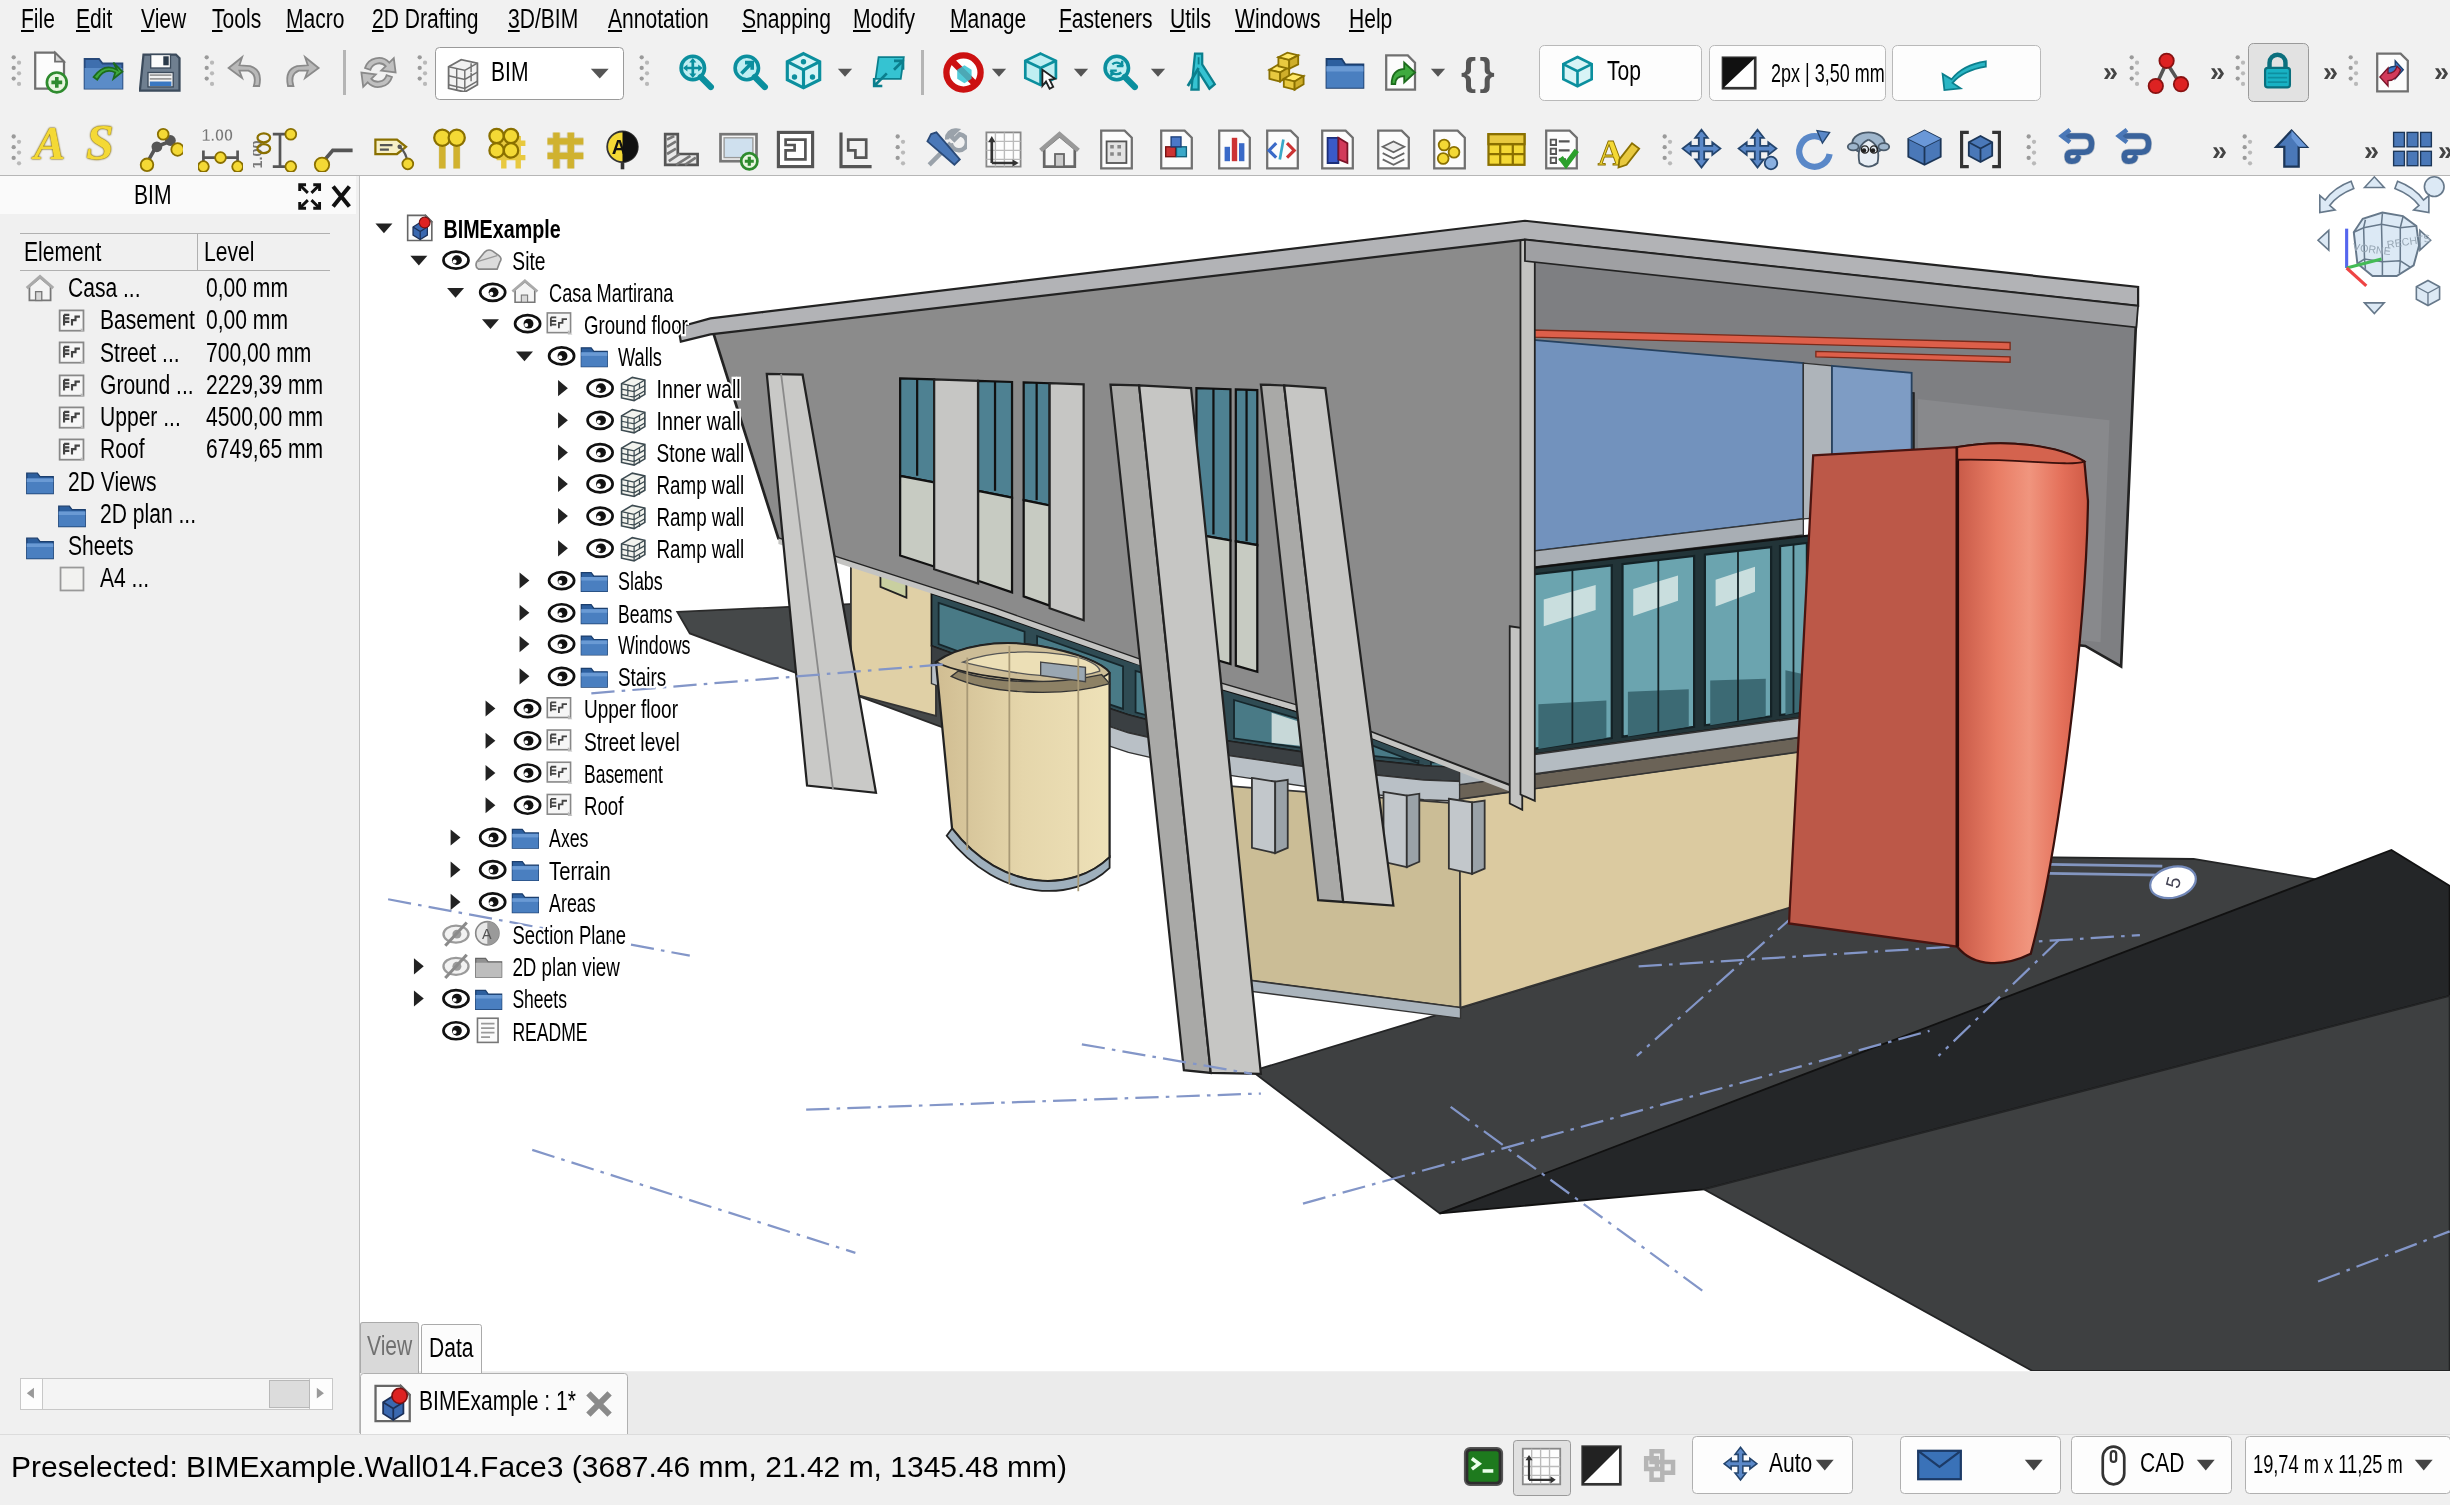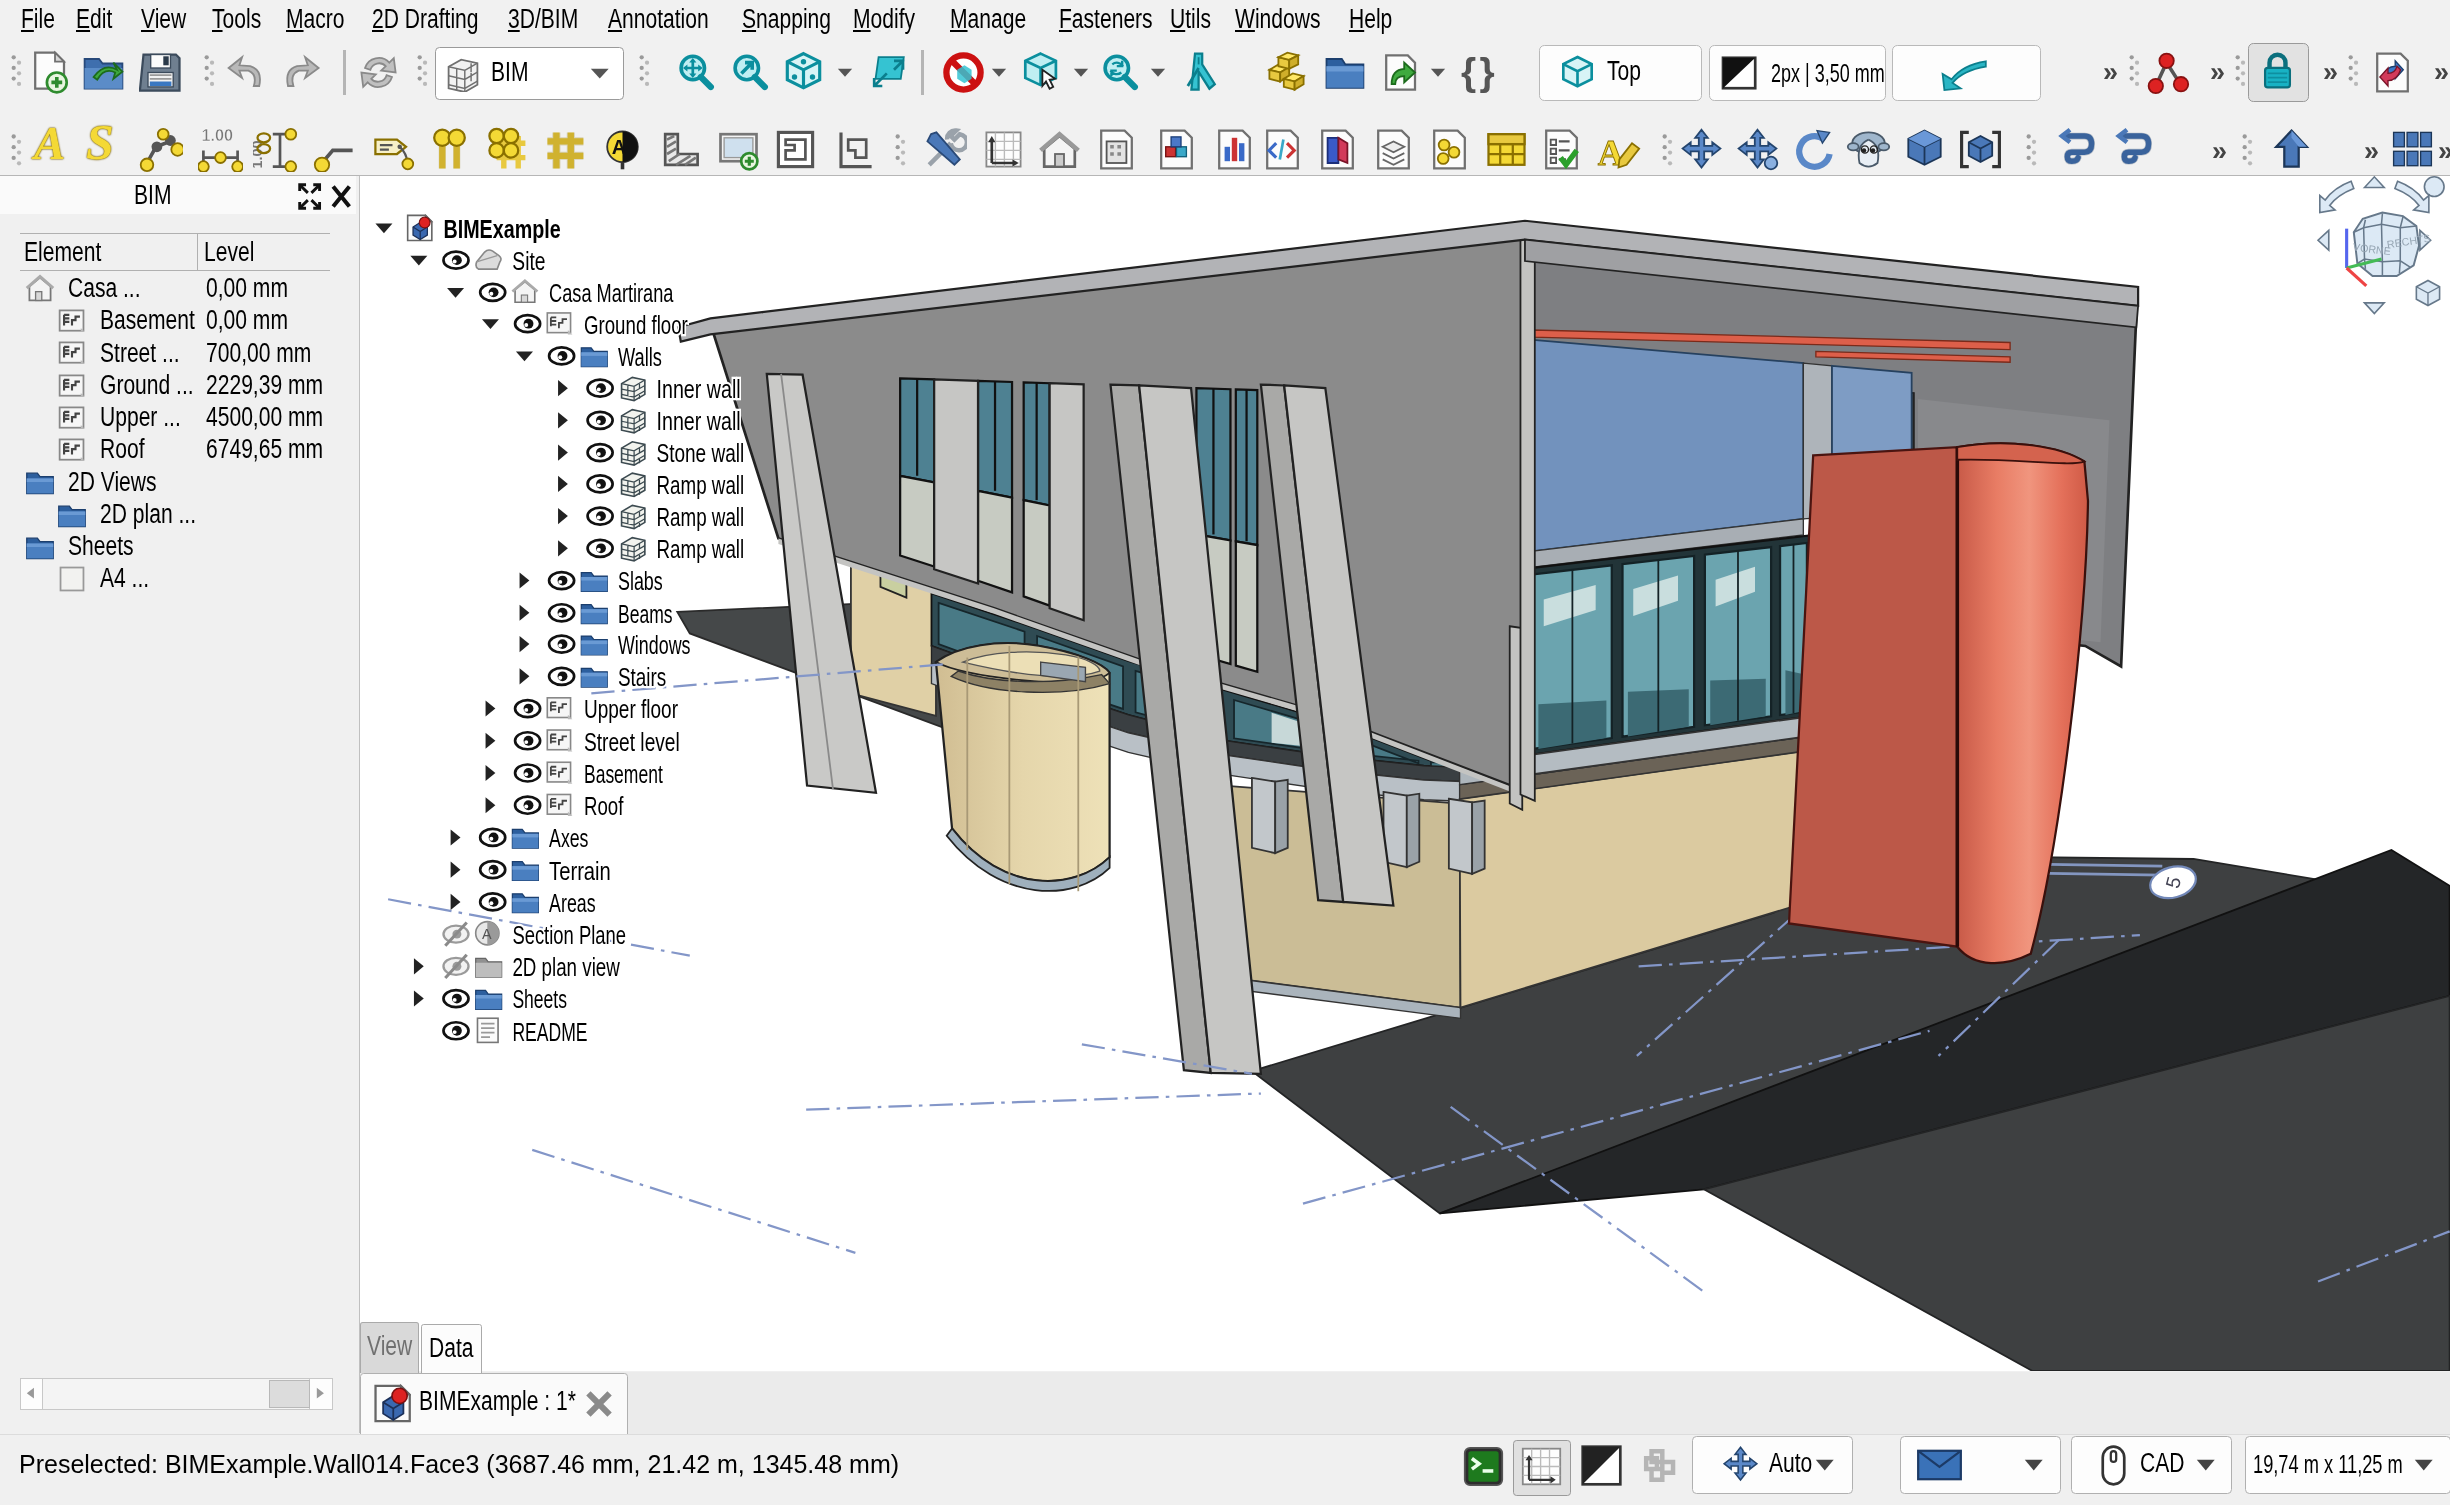--- a/index.html
+++ b/index.html
@@ -927,21 +927,21 @@
 <path d="M22 1 l7 7 h-7 z" fill="#ddd" stroke="#666" stroke-width="1.4"></path>
 <path d="M8 14 l8 -5 l8 5 v9 l-8 5 l-8 -5 z" fill="#3a68b0" stroke="#1c3058" stroke-width="1.4"></path>
 <path d="M8 14 l8 5 l8 -5 M16 19 v9" stroke="#1c3058" stroke-width="1.4" fill="none"></path>
 <circle cx="21" cy="9" r="6" fill="#dd2222" stroke="#7a1010" stroke-width="1.3"></circle>
   </svg>
 <div class="abs tt sq" style="left:419px;top:1386px;font-size:27px;color:#000">BIMExample : 1*</div>
 <svg class="abs" style="left:584px;top:1389px" width="30" height="30" viewBox="0 0 34 34">
 <path d="M5 5 L29 29 M29 5 L5 29" stroke="#8a8a8a" stroke-width="7"></path>
   </svg>
 <div id="statusbar"></div>
-<div class="abs tt" style="left:19px;top:1450px;font-size:25px;color:#000">Preselected: BIMExample.Wall014.Face3 (3687.46 mm, 21.42 m, 1345.48 mm)</div>
+<div class="abs tt" style="left:11px;top:1450px;font-size:30px;color:#000">Preselected: BIMExample.Wall014.Face3 (3687.46 mm, 21.42 m, 1345.48 mm)</div>
 <svg class="abs" style="left:1463px;top:1446px" width="41" height="41" viewBox="0 0 46 46">
 <rect x="2" y="2" width="42" height="42" rx="6" fill="#2d2d2d" stroke="#555" stroke-width="2"></rect>
 <rect x="6" y="6" width="34" height="34" rx="3" fill="#1e7a1e"></rect>
 <path d="M10 14 l8 6 l-8 6" stroke="#eaffea" stroke-width="4" fill="none"></path>
 <path d="M22 28 h12" stroke="#eaffea" stroke-width="4"></path>
   </svg>
 <div class="abs" style="left:1513px;top:1440px;width:56px;height:54px;background:#e0e0e0;border:0.9px solid #9a9a9a;border-radius:3.6px"></div>
 <svg class="abs" style="left:1520px;top:1446px" width="43" height="41" viewBox="0 0 48 46">
 <rect x="3" y="3" width="42" height="40" fill="#fdfdfd" stroke="#888" stroke-width="2"></rect>
 <path d="M3 13 h42 M3 23 h42 M3 33 h42 M13 3 v40 M23 3 v40 M33 3 v40" stroke="#bbb" stroke-width="1.5"></path>

